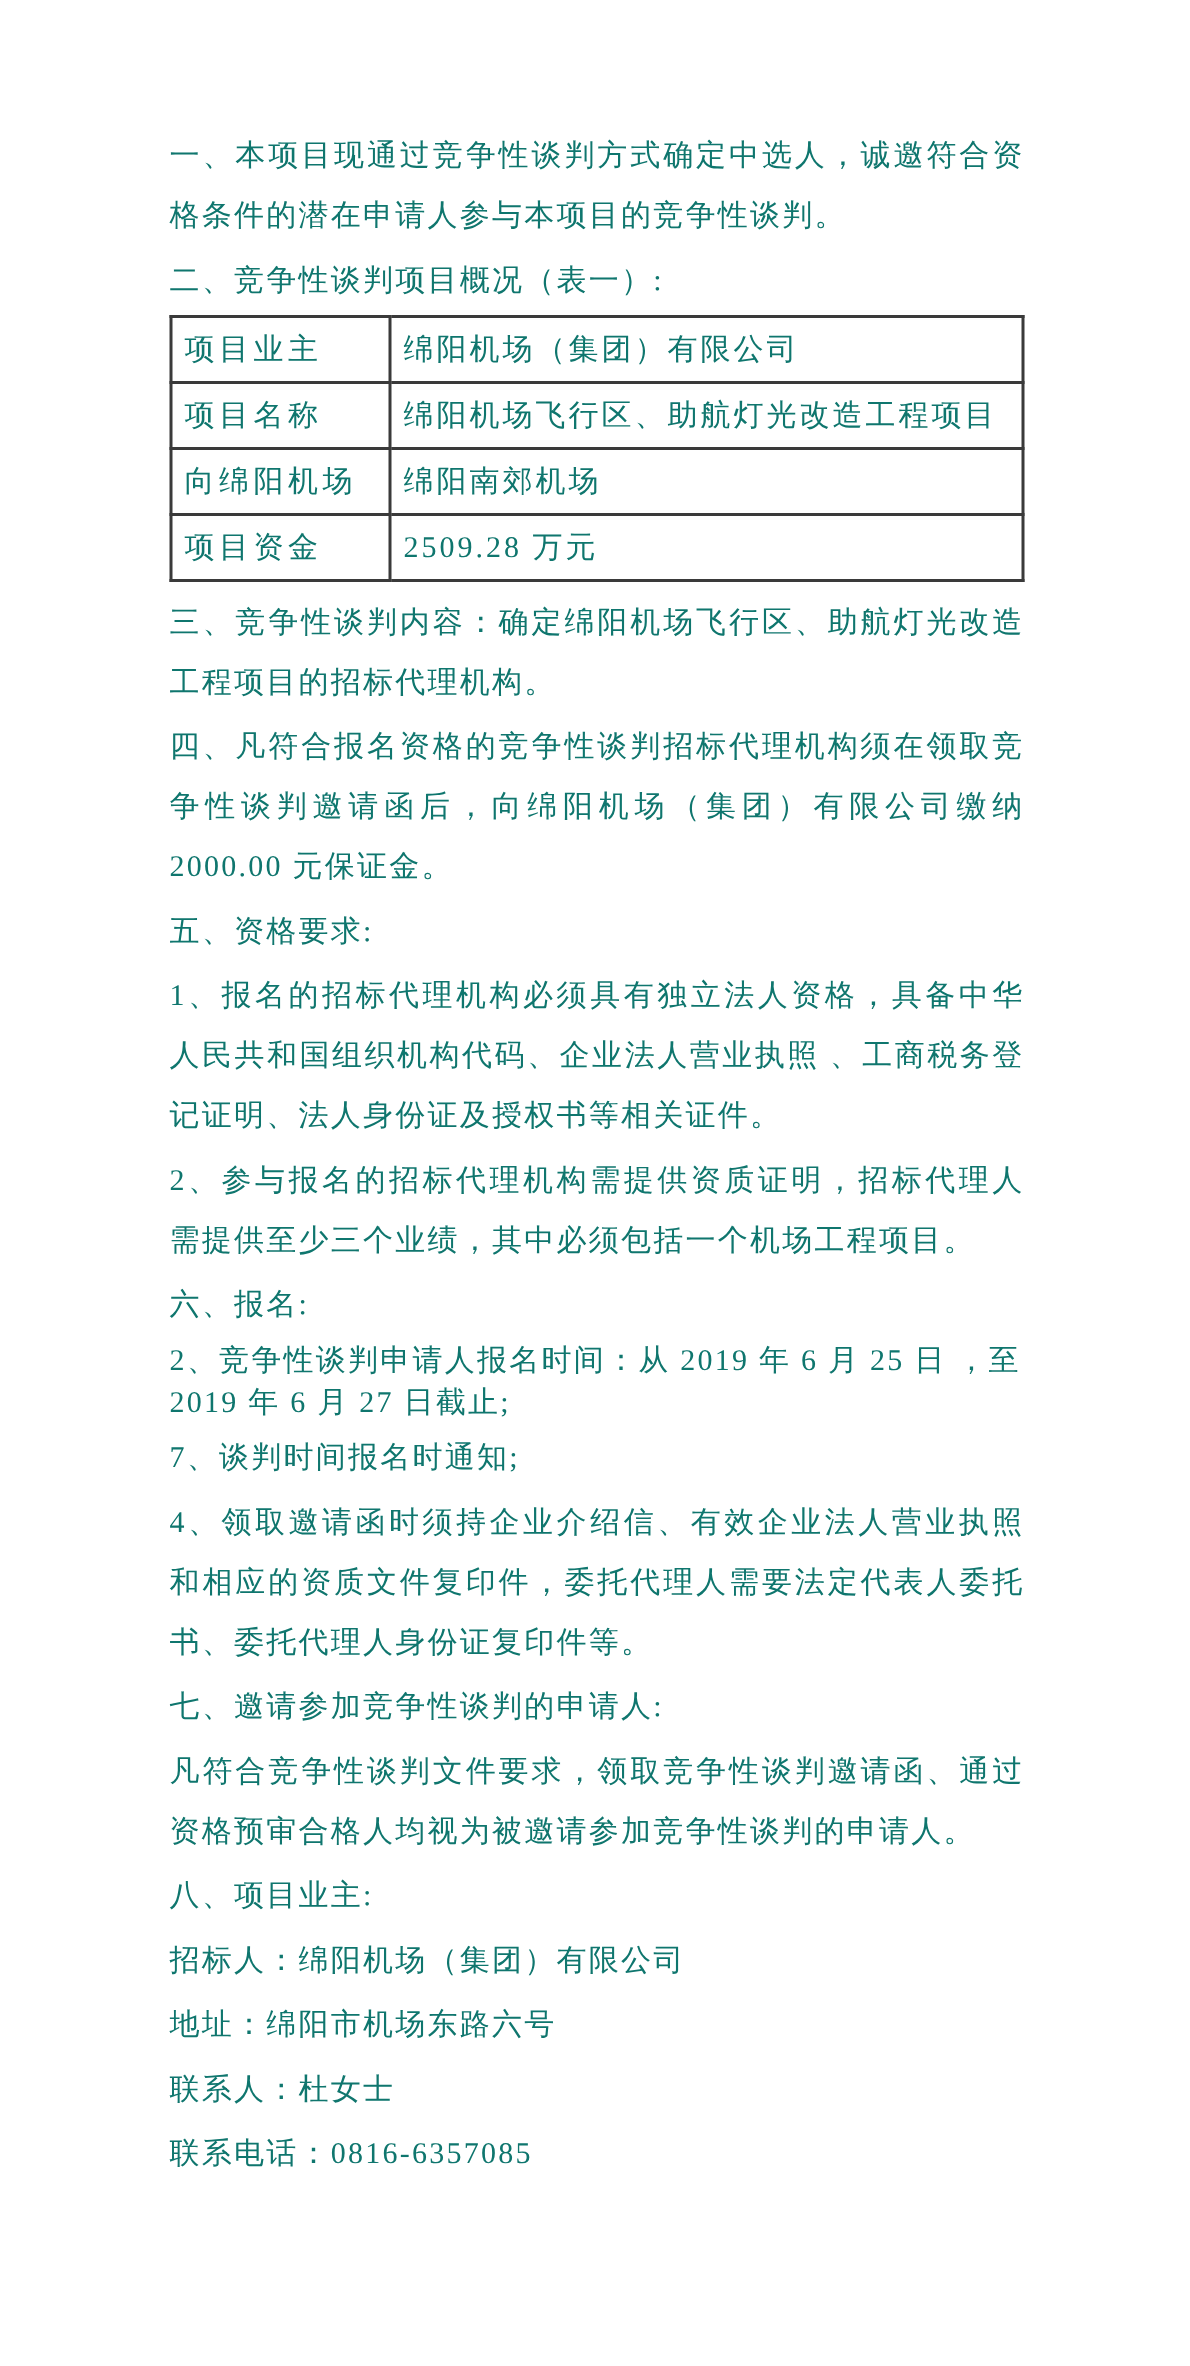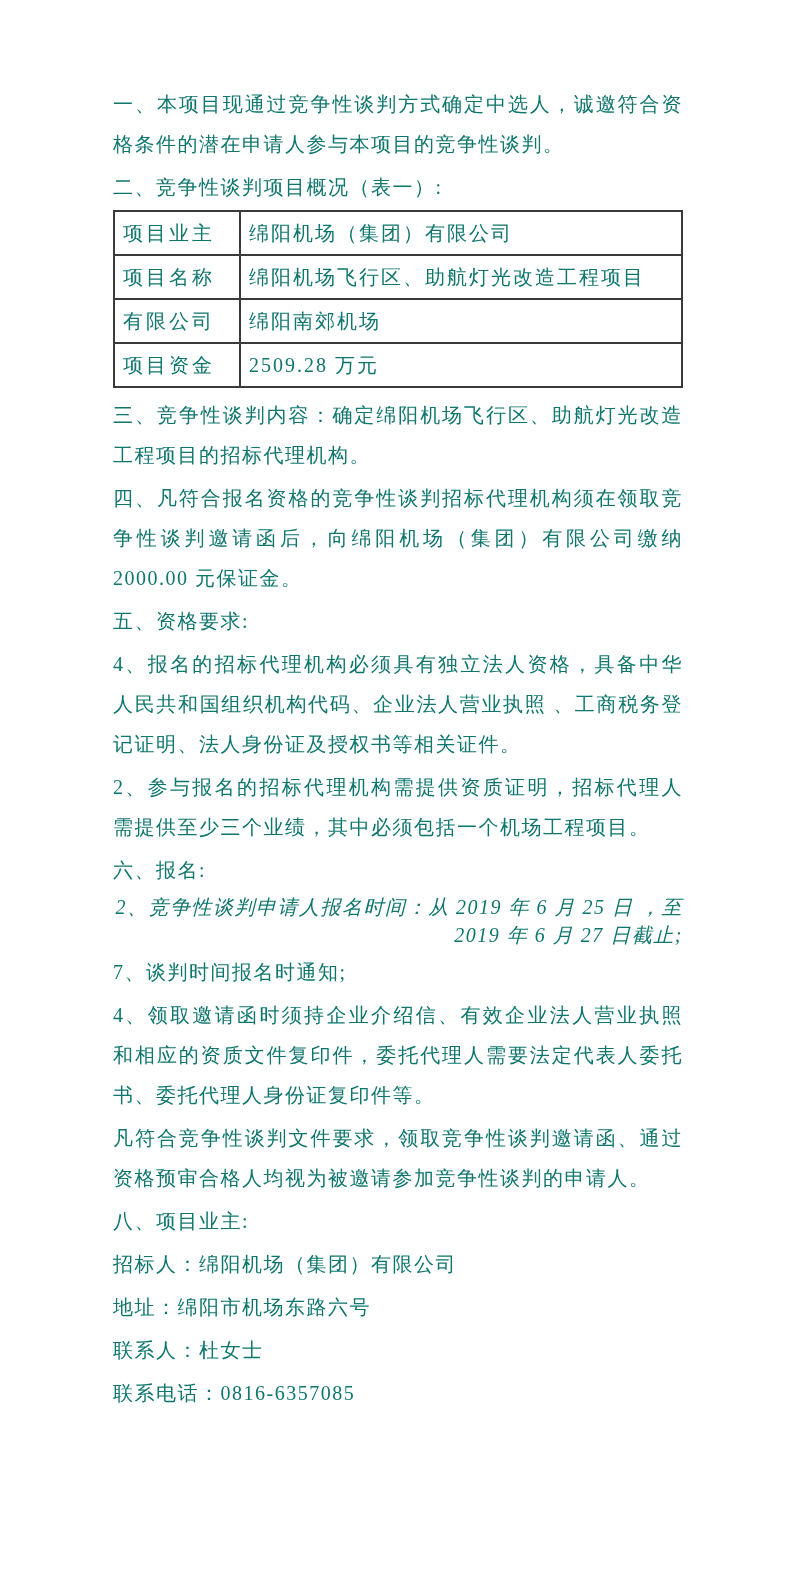--- a/index.html
+++ b/index.html
@@ -21,41 +21,40 @@
     color: #0f766e;
     letter-spacing: 1.5px;
     overflow: hidden;
   }
   .para {
     margin: 0 0 3px 0;
     text-align: justify;
   }
   .para.tight {
     line-height: 28px;
-    text-align: right;
-    font-style: italic;
+    text-align: left;
   }
   .overview-table {
     width: 570px;
     border-collapse: collapse;
     table-layout: fixed;
     margin: 3px 0 7px 0;
   }
   .overview-table td {
     box-sizing: border-box;
     border: 2px solid #3a3a3a;
     height: 43px;
     padding: 1px 6px 1px 8px;
     vertical-align: middle;
     letter-spacing: 2px;
     white-space: nowrap;
     overflow: hidden;
   }
   .overview-table td.label-cell {
-    width: 126px;
+    width: 146px;
     letter-spacing: 3px;
   }
 </style>
 </head>
 <body>
 
 <div class="page">
 
   <p class="para">一、本项目现通过竞争性谈判方式确定中选人，诚邀符合资格条件的潜在申请人参与本项目的竞争性谈判。</p>
   <p class="para">二、竞争性谈判项目概况（表一）:</p>
@@ -64,39 +63,40 @@
     <tbody>
       <tr>
         <td class="label-cell">项目业主</td>
         <td class="value-cell">绵阳机场（集团）有限公司</td>
       </tr>
       <tr>
         <td class="label-cell">项目名称</td>
         <td class="value-cell">绵阳机场飞行区、助航灯光改造工程项目</td>
       </tr>
       <tr>
-        <td class="label-cell">有限公司</td>
+        <td class="label-cell">向绵阳机场</td>
         <td class="value-cell">绵阳南郊机场</td>
       </tr>
       <tr>
         <td class="label-cell">项目资金</td>
         <td class="value-cell">2509.28 万元</td>
       </tr>
     </tbody>
   </table>
 
   <p class="para">三、竞争性谈判内容：确定绵阳机场飞行区、助航灯光改造工程项目的招标代理机构。</p>
   <p class="para">四、凡符合报名资格的竞争性谈判招标代理机构须在领取竞争性谈判邀请函后，向绵阳机场（集团）有限公司缴纳 2000.00 元保证金。</p>
   <p class="para">五、资格要求:</p>
-  <p class="para">4、报名的招标代理机构必须具有独立法人资格，具备中华人民共和国组织机构代码、企业法人营业执照 、工商税务登记证明、法人身份证及授权书等相关证件。</p>
+  <p class="para">1、报名的招标代理机构必须具有独立法人资格，具备中华人民共和国组织机构代码、企业法人营业执照 、工商税务登记证明、法人身份证及授权书等相关证件。</p>
   <p class="para">2、参与报名的招标代理机构需提供资质证明，招标代理人需提供至少三个业绩，其中必须包括一个机场工程项目。</p>
   <p class="para">六、报名:</p>
   <p class="para tight">2、竞争性谈判申请人报名时间：从 2019 年 6 月 25 日 ，至 2019 年 6 月 27 日截止;</p>
   <p class="para">7、谈判时间报名时通知;</p>
   <p class="para">4、领取邀请函时须持企业介绍信、有效企业法人营业执照和相应的资质文件复印件，委托代理人需要法定代表人委托书、委托代理人身份证复印件等。</p>
+  <p class="para">七、邀请参加竞争性谈判的申请人:</p>
   <p class="para">凡符合竞争性谈判文件要求，领取竞争性谈判邀请函、通过资格预审合格人均视为被邀请参加竞争性谈判的申请人。</p>
   <p class="para">八、项目业主:</p>
   <p class="para">招标人：绵阳机场（集团）有限公司</p>
   <p class="para">地址：绵阳市机场东路六号</p>
   <p class="para">联系人：杜女士</p>
   <p class="para">联系电话：0816-6357085</p>
 
 </div>
 
 </body></html>

